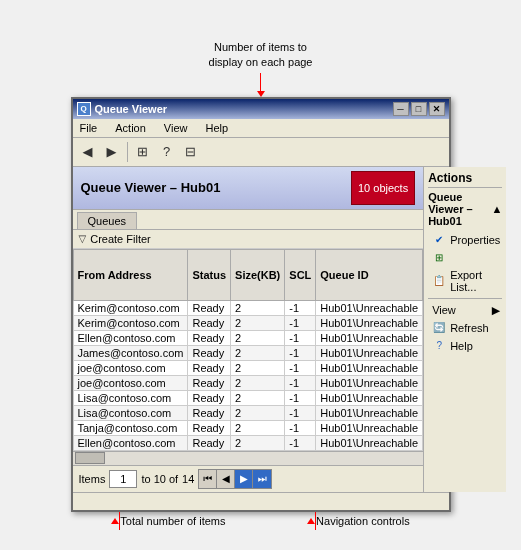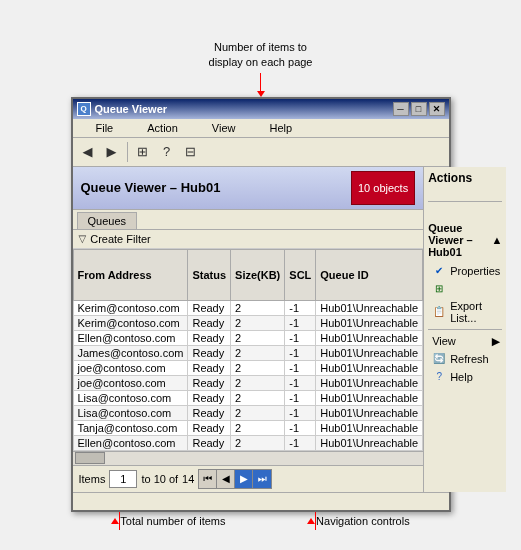--- a/index.html
+++ b/index.html
@@ -72,21 +72,20 @@
       display: flex;
       padding: 2px 4px;
       gap: 12px;
       border-bottom: 1px solid #aaa;
     }
     .menubar-item {
       font-size: 11px;
       cursor: pointer;
       padding: 1px 3px;
       color: #000;
-      margin-left: 16px;
     }
 
     
     .toolbar {
       background: #ece9d8;
       display: flex;
       padding: 3px 4px;
       gap: 2px;
       border-bottom: 1px solid #aaa;
       align-items: center;
@@ -267,22 +266,22 @@
     
     .right-panel {
       width: 130px;
       background: #ece9d8;
       padding: 4px;
     }
     .actions-title {
       font-size: 12px;
       font-weight: bold;
       border-bottom: 1px solid #aaa;
-      padding-bottom: 16px;
-      margin-bottom: 20px;
+      padding-bottom: 2px;
+      margin-bottom: 3px;
     }
     .actions-section-title {
       font-size: 11px;
       font-weight: bold;
       color: #000;
       display: flex;
       align-items: center;
       justify-content: space-between;
       margin-bottom: 4px;
     }

